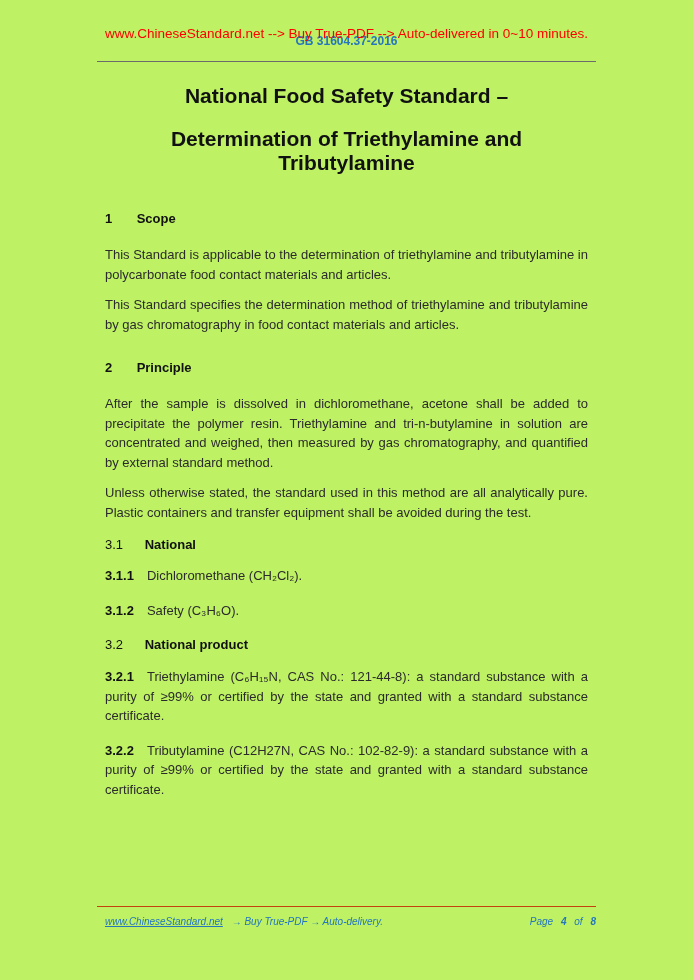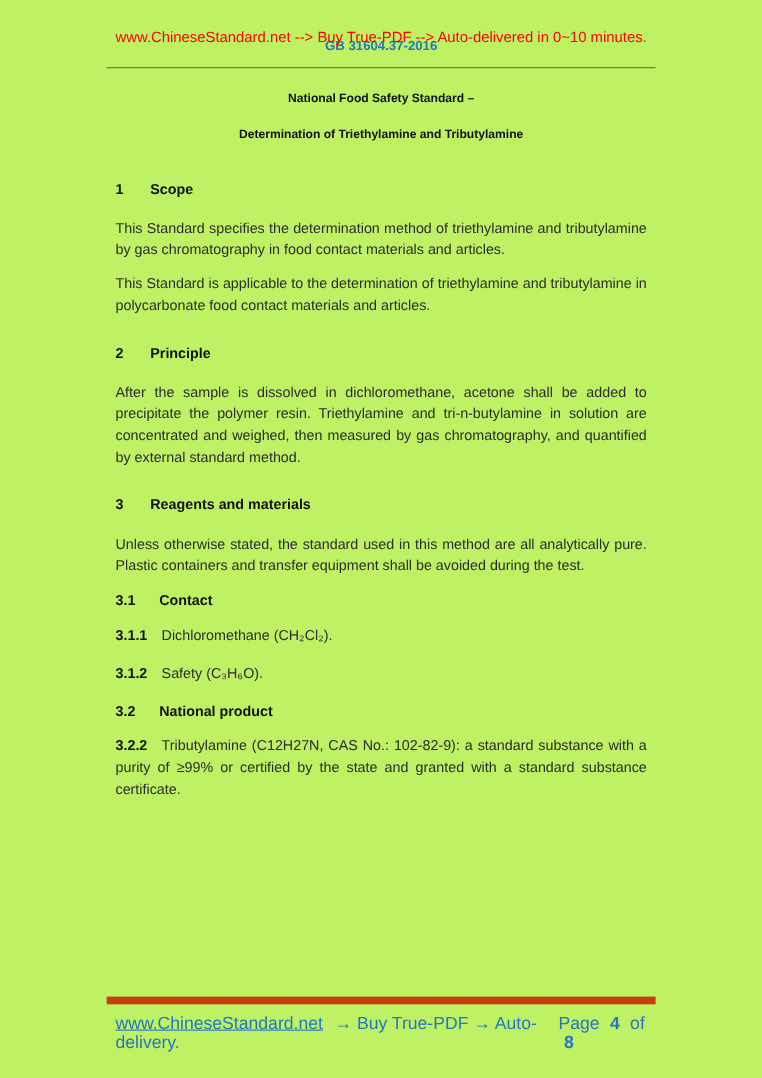--- a/index.html
+++ b/index.html
@@ -38,21 +38,21 @@
     border-top: 1px solid #6b6b6b;
   }
   
   .content {
     position: absolute;
     top: 78px; left: 105px;
     width: 483px;
   }
   .title-block { text-align: center; margin: 6px 0 36px 0; }
   .title-block h1 {
-    font-size: 11px;
+    font-size: 21px;
     font-weight: bold;
     color: #111111;
     margin: 0 0 19px 0;
     line-height: 1.15;
   }
   h2.sec {
     font-size: 13px;
     font-weight: bold;
     color: #111111;
     margin: 26px 0 18px 0;
@@ -67,32 +67,33 @@
     color: #2b2b2b;
   }
   p.subhead {
     font-weight: bold;
     color: #111111;
     margin: 12px 0 12px 0;
     text-align: left;
   }
   p.item { margin: 0 0 15px 0; }
   .item-num { font-weight: bold; color: #111111; margin-right: 13px; }
-  .sub-num { font-weight: bold; margin-right: 18px; }
+  .sub-num { font-weight: normal; margin-right: 18px; }
   
   .footer {
     position: absolute;
     top: 906px; left: 97px; right: 97px;
-    border-top: 7px solid #c2410c;
+    border-top: 1px solid #c2410c;
     padding-top: 9px;
     display: flex;
     justify-content: space-between;
     align-items: baseline;
-    font-size: 16px;
+    font-size: 10px;
     color: #2576bd;
+    font-style: italic;
   }
   .footer-left { padding-left: 8px; }
   .footer-link {
     color: #2576bd;
     text-decoration: underline;
     cursor: pointer;
   }
   .footer-tail { margin-left: 6px; }
   .pg span, .pg strong { margin-left: 5px; }
   .pg strong { font-weight: bold; }
@@ -110,53 +111,52 @@
 
     <div class="title-block">
       <h1>National Food Safety Standard –</h1>
       <h1>Determination of Triethylamine and Tributylamine</h1>
     </div>
 
     <h2 class="sec">
       <span class="sec-num">1</span>
       <span>Scope</span>
     </h2>
+    <p>This Standard is applicable to the determination of triethylamine and tributylamine in polycarbonate food contact materials and articles.</p>
     <p>This Standard specifies the determination method of triethylamine and tributylamine by gas chromatography in food contact materials and articles.</p>
-    <p>This Standard is applicable to the determination of triethylamine and tributylamine in polycarbonate food contact materials and articles.</p>
 
     <h2 class="sec">
       <span class="sec-num">2</span>
       <span>Principle</span>
     </h2>
     <p>After the sample is dissolved in dichloromethane, acetone shall be added to precipitate the polymer resin. Triethylamine and tri-n-butylamine in solution are concentrated and weighed, then measured by gas chromatography, and quantified by external standard method.</p>
 
-    <h2 class="sec">
-      <span class="sec-num">3</span>
-      <span>Reagents and materials</span>
-    </h2>
     <p>Unless otherwise stated, the standard used in this method are all analytically pure. Plastic containers and transfer equipment shall be avoided during the test.</p>
 
     <p class="subhead">
       <span class="sub-num">3.1</span>
-      <span>Contact</span>
+      <span>National</span>
     </p>
 
     <p class="item">
       <span class="item-num">3.1.1</span><span>Dichloromethane (CH₂Cl₂).</span>
     </p>
 
     <p class="item">
       <span class="item-num">3.1.2</span><span>Safety (C₃H₆O).</span>
     </p>
 
     <p class="subhead">
       <span class="sub-num">3.2</span>
       <span>National product</span>
     </p>
 
+    <p class="item">
+      <span class="item-num">3.2.1</span><span>Triethylamine (C₆H₁₅N, CAS No.: 121-44-8): a standard substance with a purity of ≥99% or certified by the state and granted with a standard substance certificate.</span>
+    </p>
 
     <p class="item">
       <span class="item-num">3.2.2</span><span>Tributylamine (C12H27N, CAS No.: 102-82-9): a standard substance with a purity of ≥99% or certified by the state and granted with a standard substance certificate.</span>
     </p>
 
   </div>
 
   <div class="footer">
     <div class="footer-left">
       <a class="footer-link">www.ChineseStandard.net</a>

